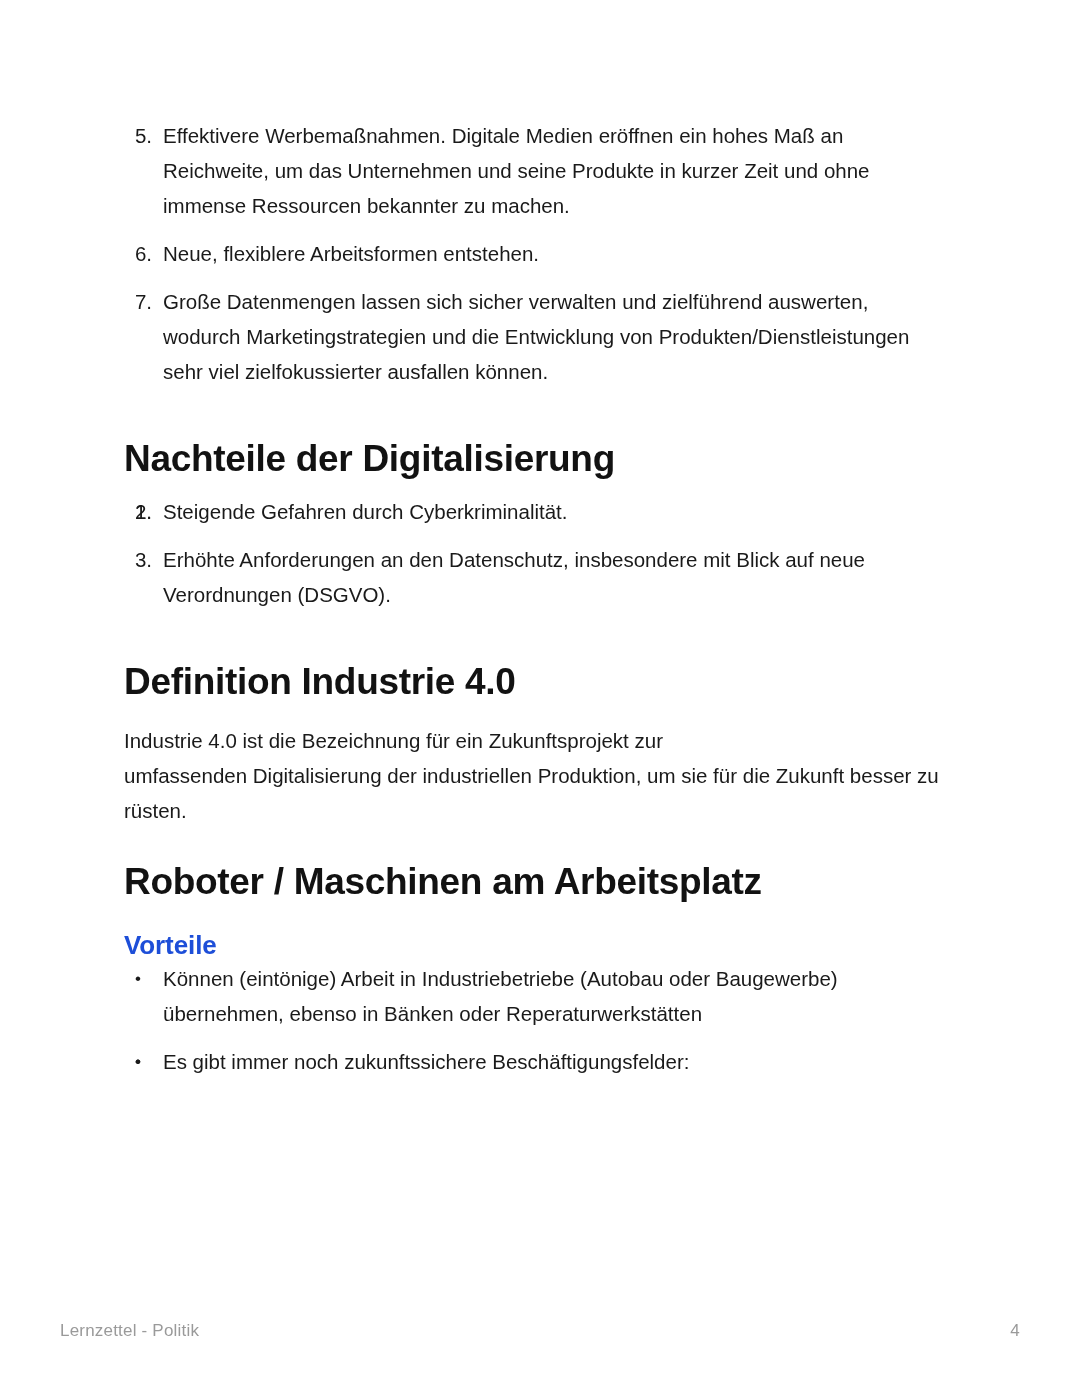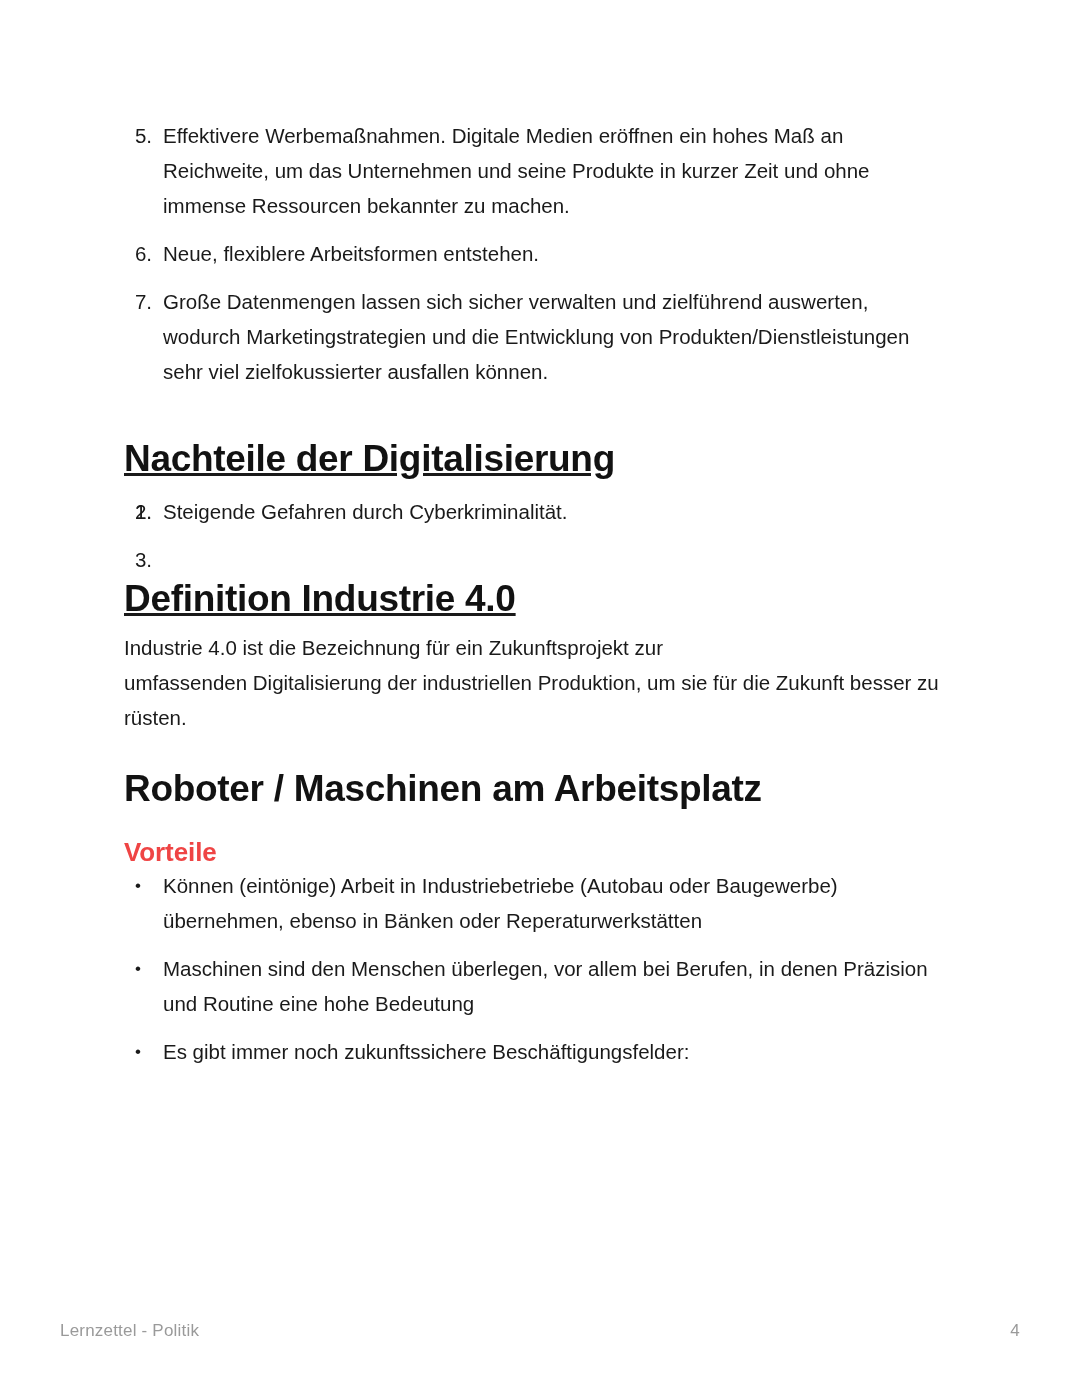--- a/index.html
+++ b/index.html
@@ -36,38 +36,38 @@
     letter-spacing: -0.3px;
     color: #121212;
     margin: 0;
   }
 
   h2.doc-h2 {
     font-size: 26px;
     font-weight: bold;
     line-height: 1.2;
     letter-spacing: -0.1px;
-    color: #ef4444;
-    margin: 0;
-  }
-
-  
-  .blk-h1-after-list { margin-top: 48px; text-decoration: underline; }
+    color: #1d4ed8;
+    margin: 0;
+  }
+
+  
+  .blk-h1-after-list { margin-top: 48px; }
   .blk-h1-big       { margin-top: 32px; }
   .blk-h2           { margin-top: 26px; }
 
   
   p.doc-p {
     font-size: 20.5px;
     line-height: 35px;
     margin: 0;
     color: #1a1a1a;
   }
 
-  .blk-para { margin-top: 10px; }
+  .blk-para { margin-top: 20px; }
 
   
   ol.doc-ol,
   ul.doc-ul {
     margin: 0;
     padding: 0;
     list-style: none;
   }
 
   .blk-list-first { margin-top: 0; }
@@ -149,20 +149,21 @@
     <ol class="doc-ol blk-list">
       <li class="doc-li">
         <span class="marker">1.</span>
       </li>
       <li class="doc-li">
         <span class="marker">2.</span>
         <span>Steigende Gefahren durch Cyberkriminalität.</span>
       </li>
       <li class="doc-li">
         <span class="marker">3.</span>
+        <span>Erhöhte Anforderungen an den Datenschutz, insbesondere mit Blick auf neue Verordnungen (DSGVO).</span>
       </li>
     </ol>
 
     <div class="blk-h1-after-list">
       <h1 class="doc-h1">Definition Industrie 4.0</h1>
     </div>
 
     <div class="blk-para">
       <p class="doc-p">
         <span class="nowrap-break">Industrie 4.0 ist die Bezeichnung für ein Zukunftsprojekt zur</span>
@@ -178,21 +179,20 @@
       <h2 class="doc-h2">Vorteile</h2>
     </div>
 
     <ul class="doc-ul blk-list">
       <li class="doc-li bullet">
         <span class="marker">•</span>
         <span>Können (eintönige) Arbeit in Industriebetriebe (Autobau oder Baugewerbe) übernehmen, ebenso in Bänken oder Reperaturwerkstätten</span>
       </li>
       <li class="doc-li bullet">
         <span class="marker">•</span>
-        <span>Maschinen sind den Menschen überlegen, vor allem bei Berufen, in denen Präzision und Routine eine hohe Bedeutung</span>
       </li>
       <li class="doc-li bullet">
         <span class="marker">•</span>
         <span>Es gibt immer noch zukunftssichere Beschäftigungsfelder:</span>
       </li>
     </ul>
 
   </div>
 
   <div class="footer">

